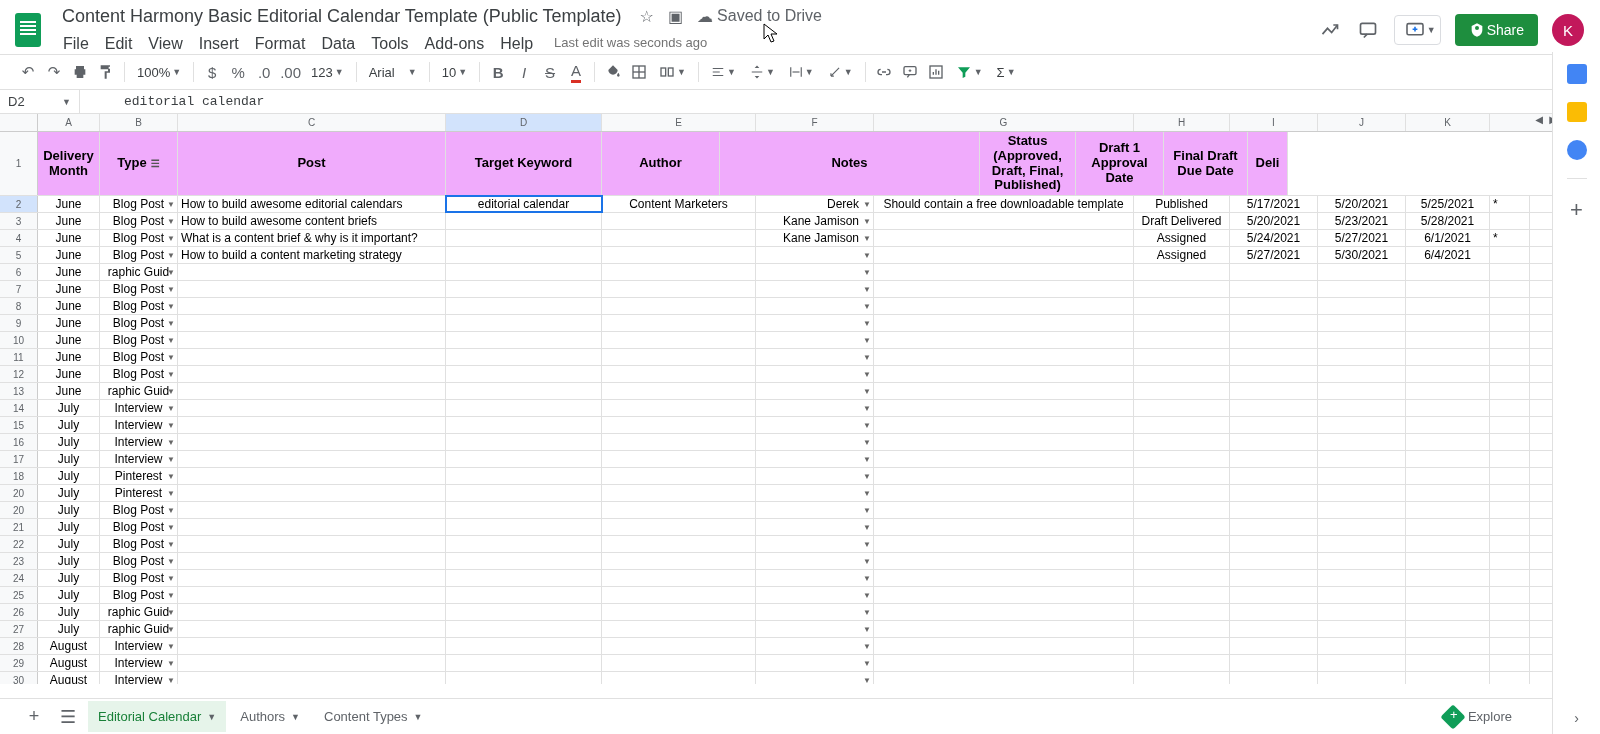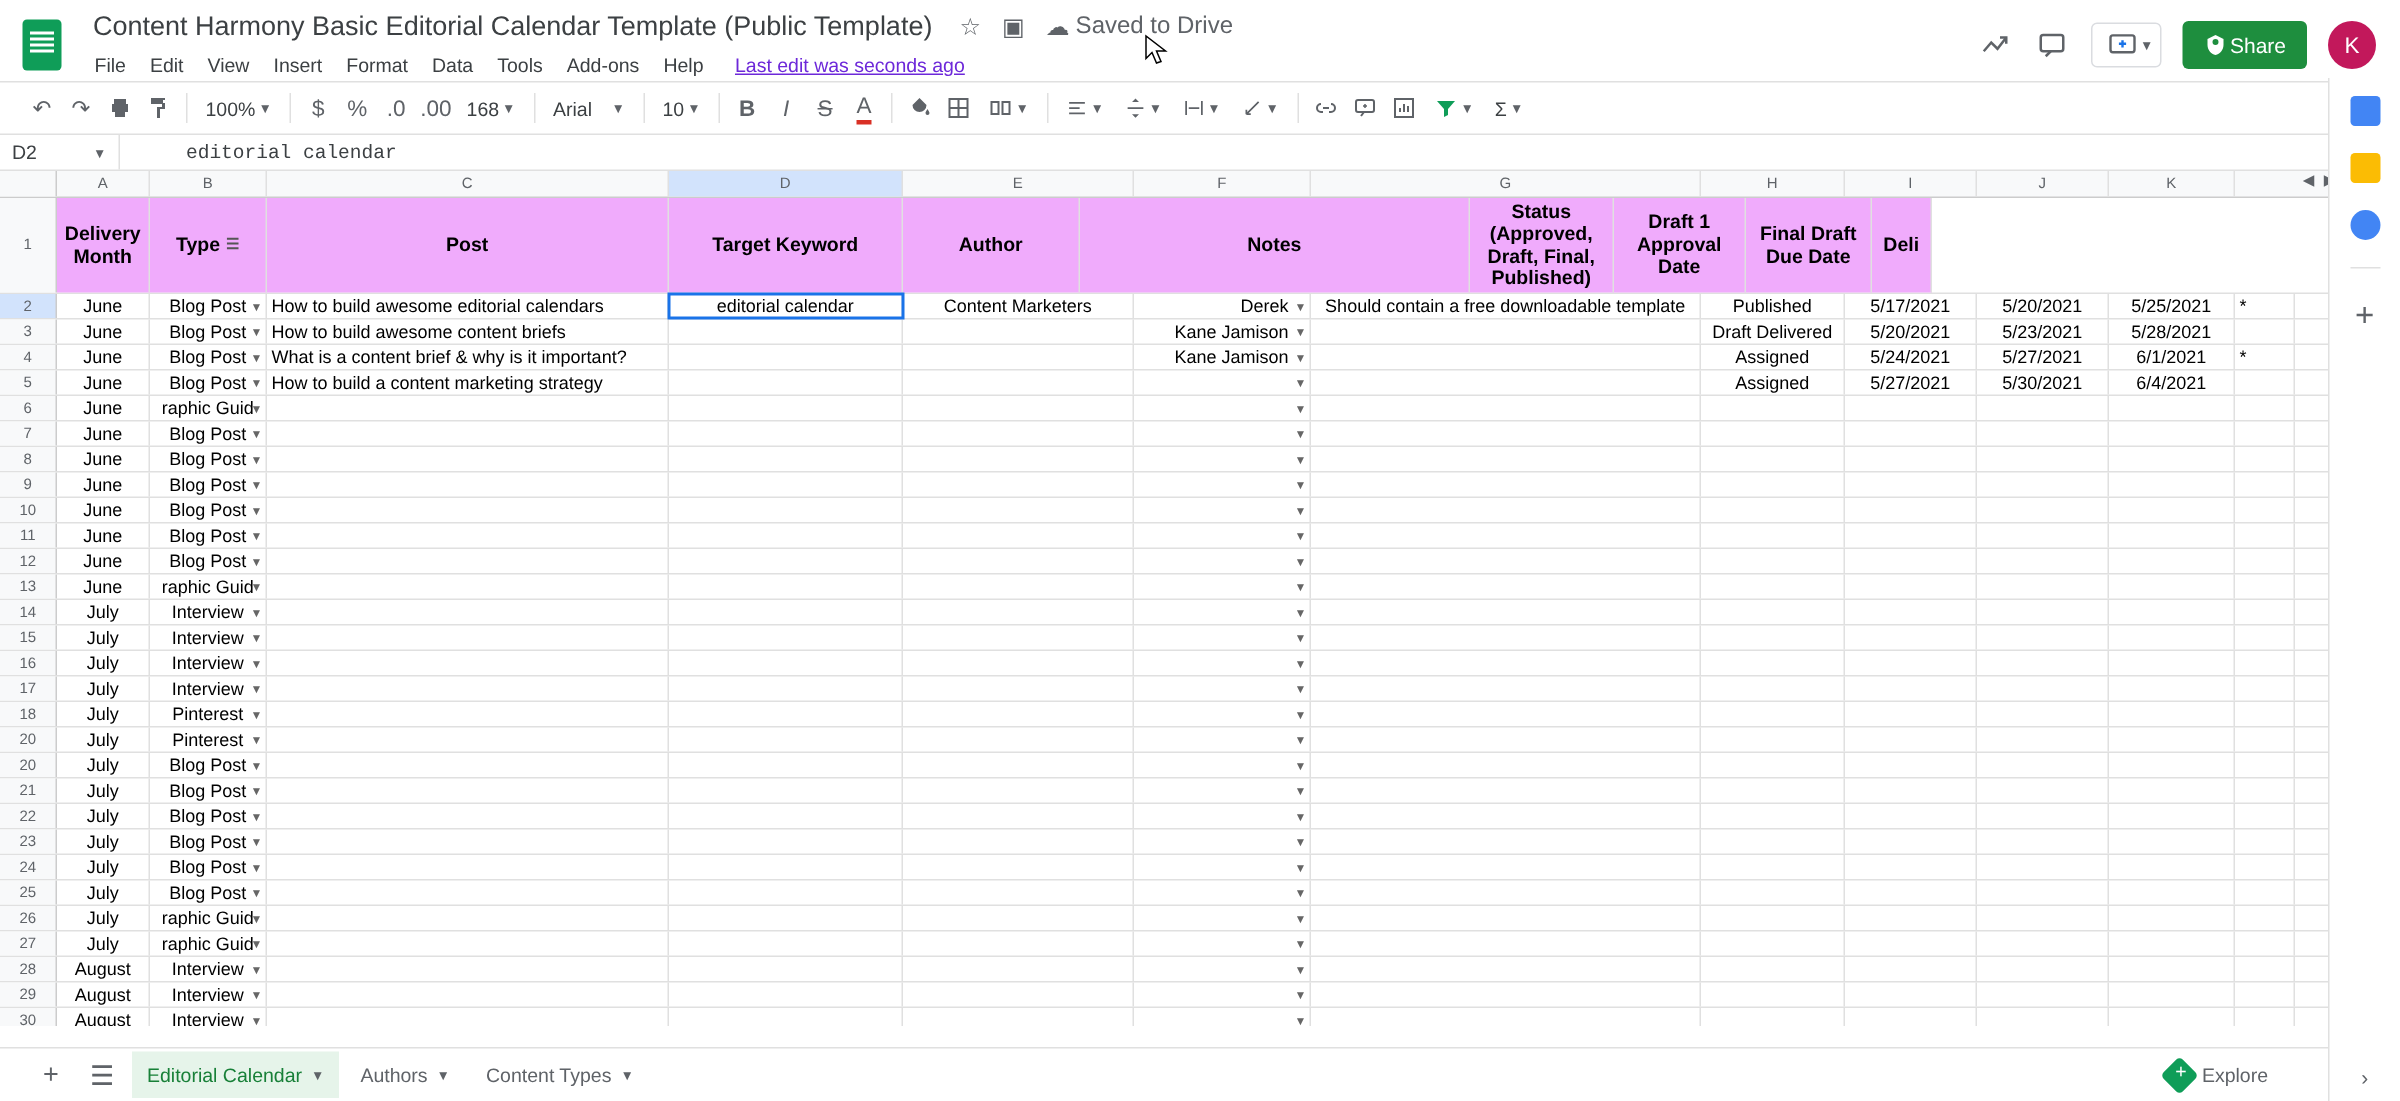--- a/index.html
+++ b/index.html
@@ -11,22 +11,22 @@
 .logo-icon { width: 26px; height: 34px; background: #0f9d58; border-radius: 3px; position: relative; }
 .logo-icon::before { content: ''; position: absolute; top: 8px; left: 5px; right: 5px; height: 2px; background: #fff; box-shadow: 0 4px 0 #fff, 0 8px 0 #fff, 0 12px 0 #fff; }
 .title-area { flex: 1; margin-left: 8px; }
 .title-row { display: flex; align-items: center; gap: 12px; }
 .doc-title { font-size: 18px; color: #3c4043; padding: 2px 6px; }
 .title-icons { display: flex; gap: 14px; color: #5f6368; align-items: center; }
 .title-icons span { cursor: pointer; font-size: 16px; }
 .saved { font-size: 12px; color: #5f6368; display: flex; align-items: center; gap: 4px; }
 .cloud-icon { font-size: 14px; }
 .menu-row { display: flex; gap: 2px; margin-top: 2px; }
-.menu-item { padding: 4px 7px; font-size: 13px; color: #3c4043; cursor: pointer; border-radius: 3px; }
-.last-edit { font-size: 13px; color: #6d28d9; text-decoration: underline; margin-left: 12px; padding: 4px 0; cursor: pointer; }
+.menu-item { padding: 4px 7px; font-size: 16px; color: #3c4043; cursor: pointer; border-radius: 3px; }
+.last-edit { font-size: 13px; color: #737373; margin-left: 12px; padding: 4px 0; cursor: pointer; }
 .header-right { display: flex; align-items: center; gap: 14px; margin-left: auto; }
 .hdr-icon { width: 24px; height: 24px; color: #5f6368; cursor: pointer; display: flex; align-items: center; justify-content: center; font-size: 18px; }
 .present-btn { border: 1px solid #dadce0; border-radius: 4px; padding: 6px 4px 6px 10px; display: flex; align-items: center; gap: 2px; cursor: pointer; }
 .share-btn { background: #1e8e3e; color: #fff; border-radius: 4px; padding: 8px 14px; display: flex; align-items: center; gap: 2px; font-size: 14px; font-weight: 500; cursor: pointer; }
 .avatar { width: 32px; height: 32px; border-radius: 50%; background: #c2185b; color: #fff; display: flex; align-items: center; justify-content: center; font-size: 15px; font-weight: 500; cursor: pointer; }
 
 
 .toolbar { height: 36px; border-top: 1px solid #e0e0e0; border-bottom: 1px solid #e0e0e0; display: flex; align-items: center; padding: 0 16px; gap: 2px; margin-top: 2px; }
 .tb-btn { min-width: 24px; height: 24px; display: flex; align-items: center; justify-content: center; color: #5f6368; cursor: pointer; border-radius: 2px; font-size: 15px; padding: 0 2px; }
 .tb-sep { width: 1px; height: 20px; background: #e0e0e0; margin: 0 4px; }
@@ -181,21 +181,21 @@
   <span class="tb-select">
       <span>100%</span>
       <span class="chev">▼</span>
     </span>
   <span class="tb-sep"></span>
   <span class="tb-btn">$</span>
   <span class="tb-btn">%</span>
   <span class="tb-btn">.0</span>
   <span class="tb-btn">.00</span>
   <span class="tb-select">
-      <span>168</span>
+      <span>123</span>
       <span class="chev">▼</span>
     </span>
   <span class="tb-sep"></span>
   <span class="tb-select" style="min-width:60px">
       <span>Arial</span>
       <span class="chev" style="margin-left:auto">▼</span>
     </span>
   <span class="tb-sep"></span>
   <span class="tb-select" style="min-width:34px">
       <span>10</span>

